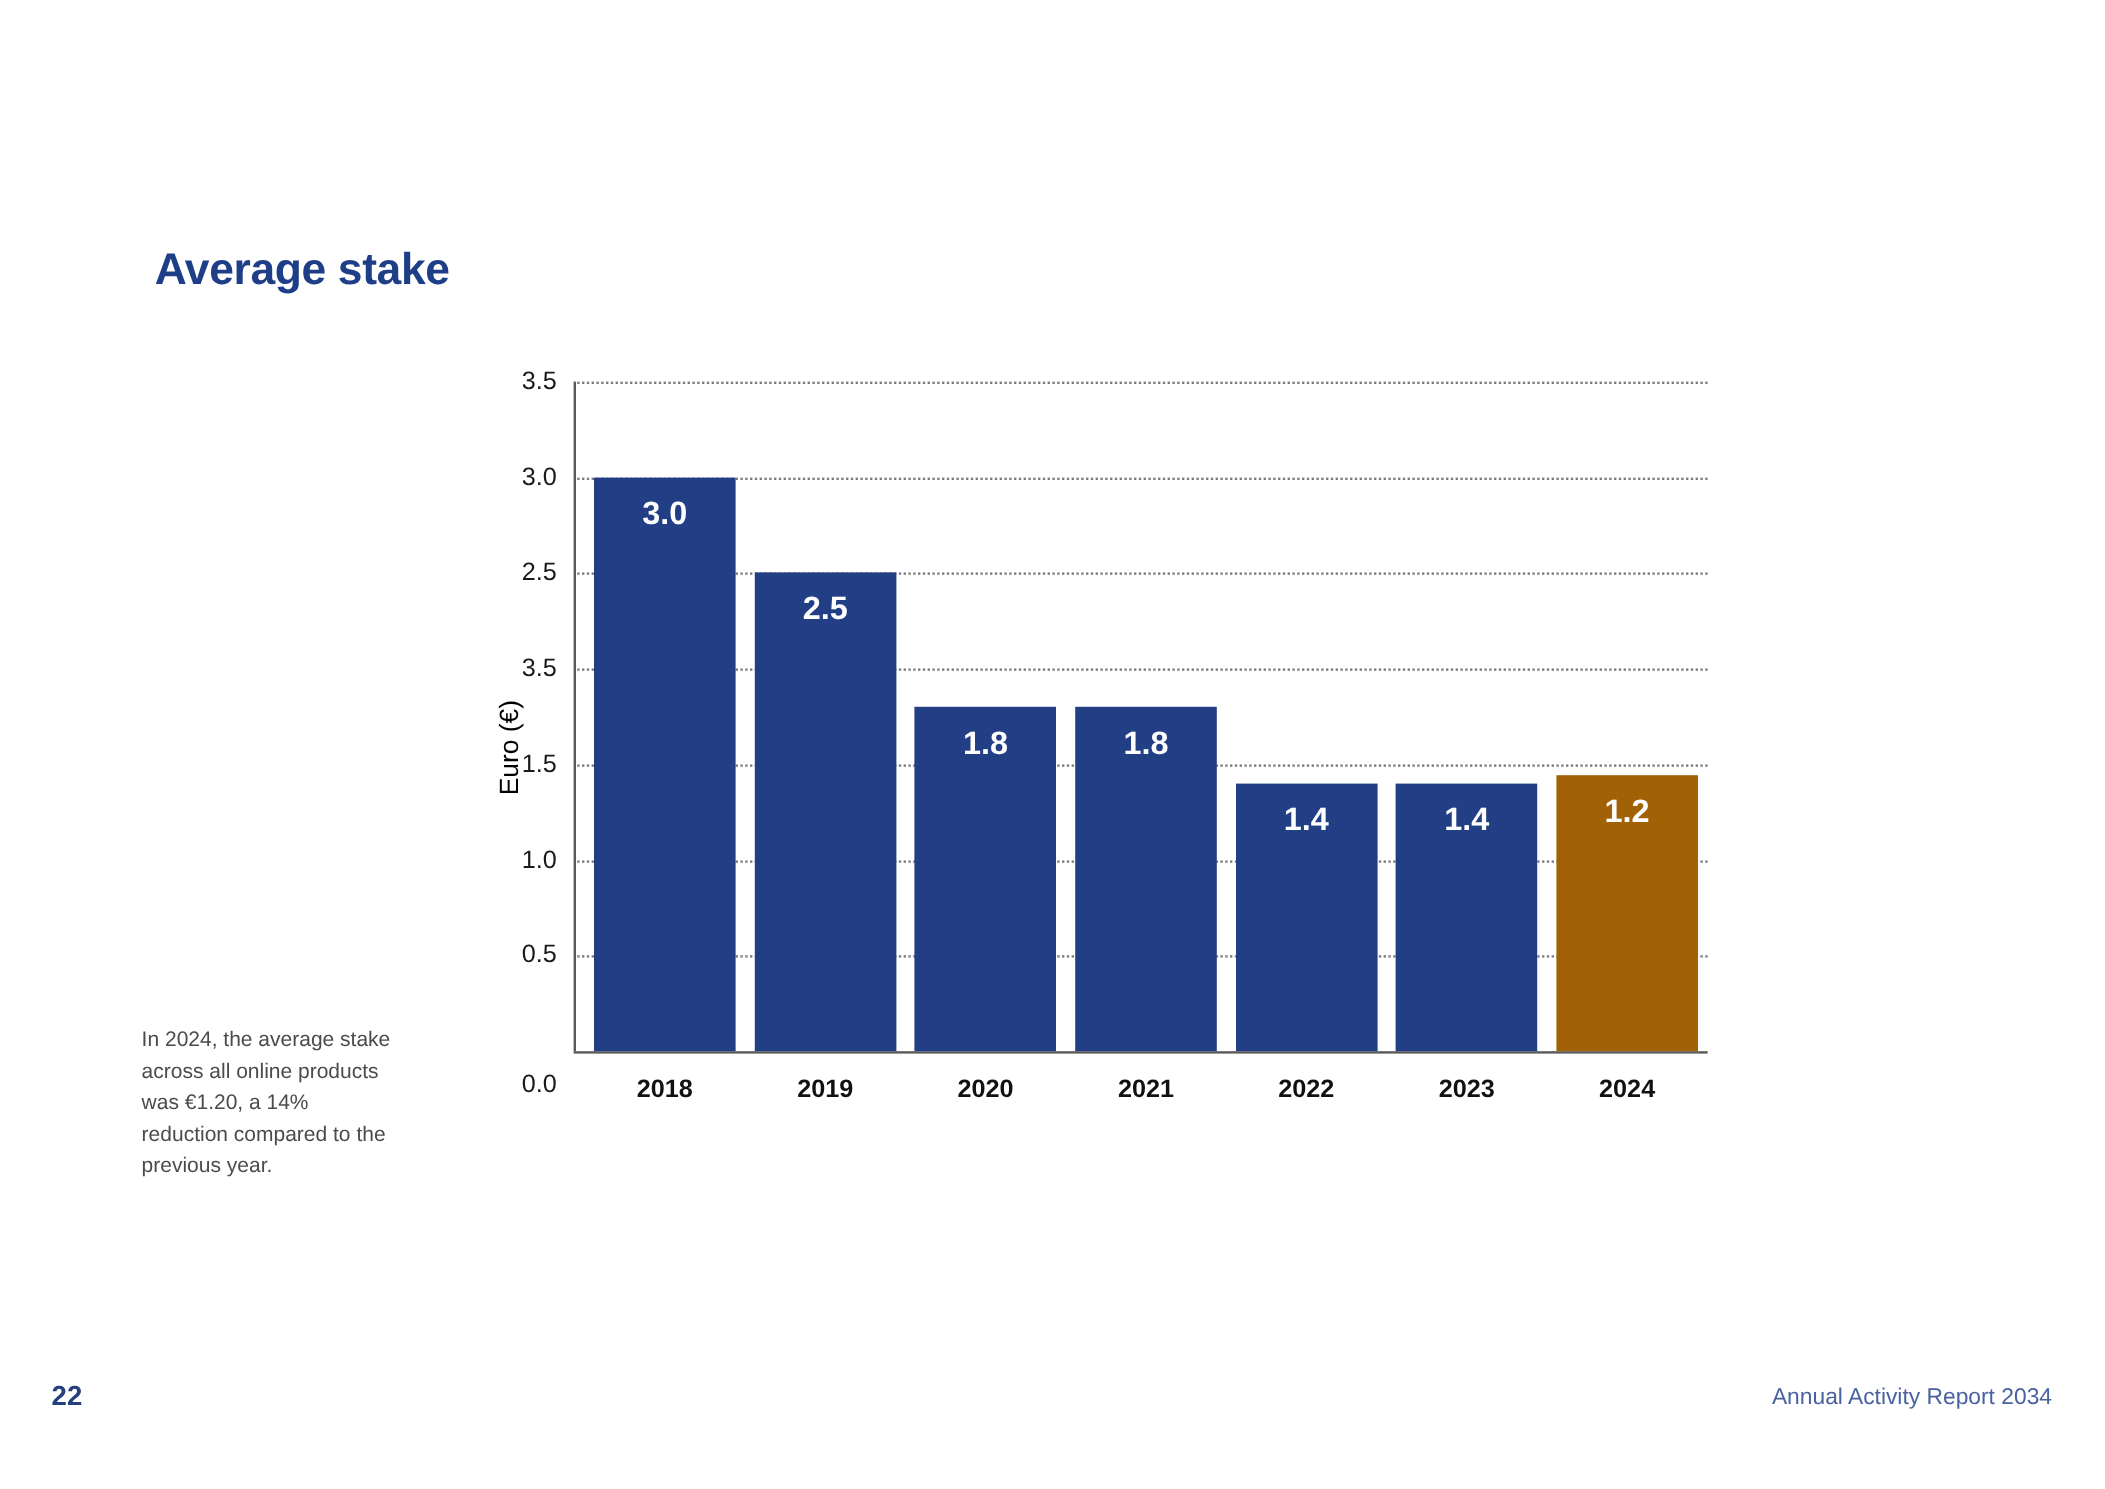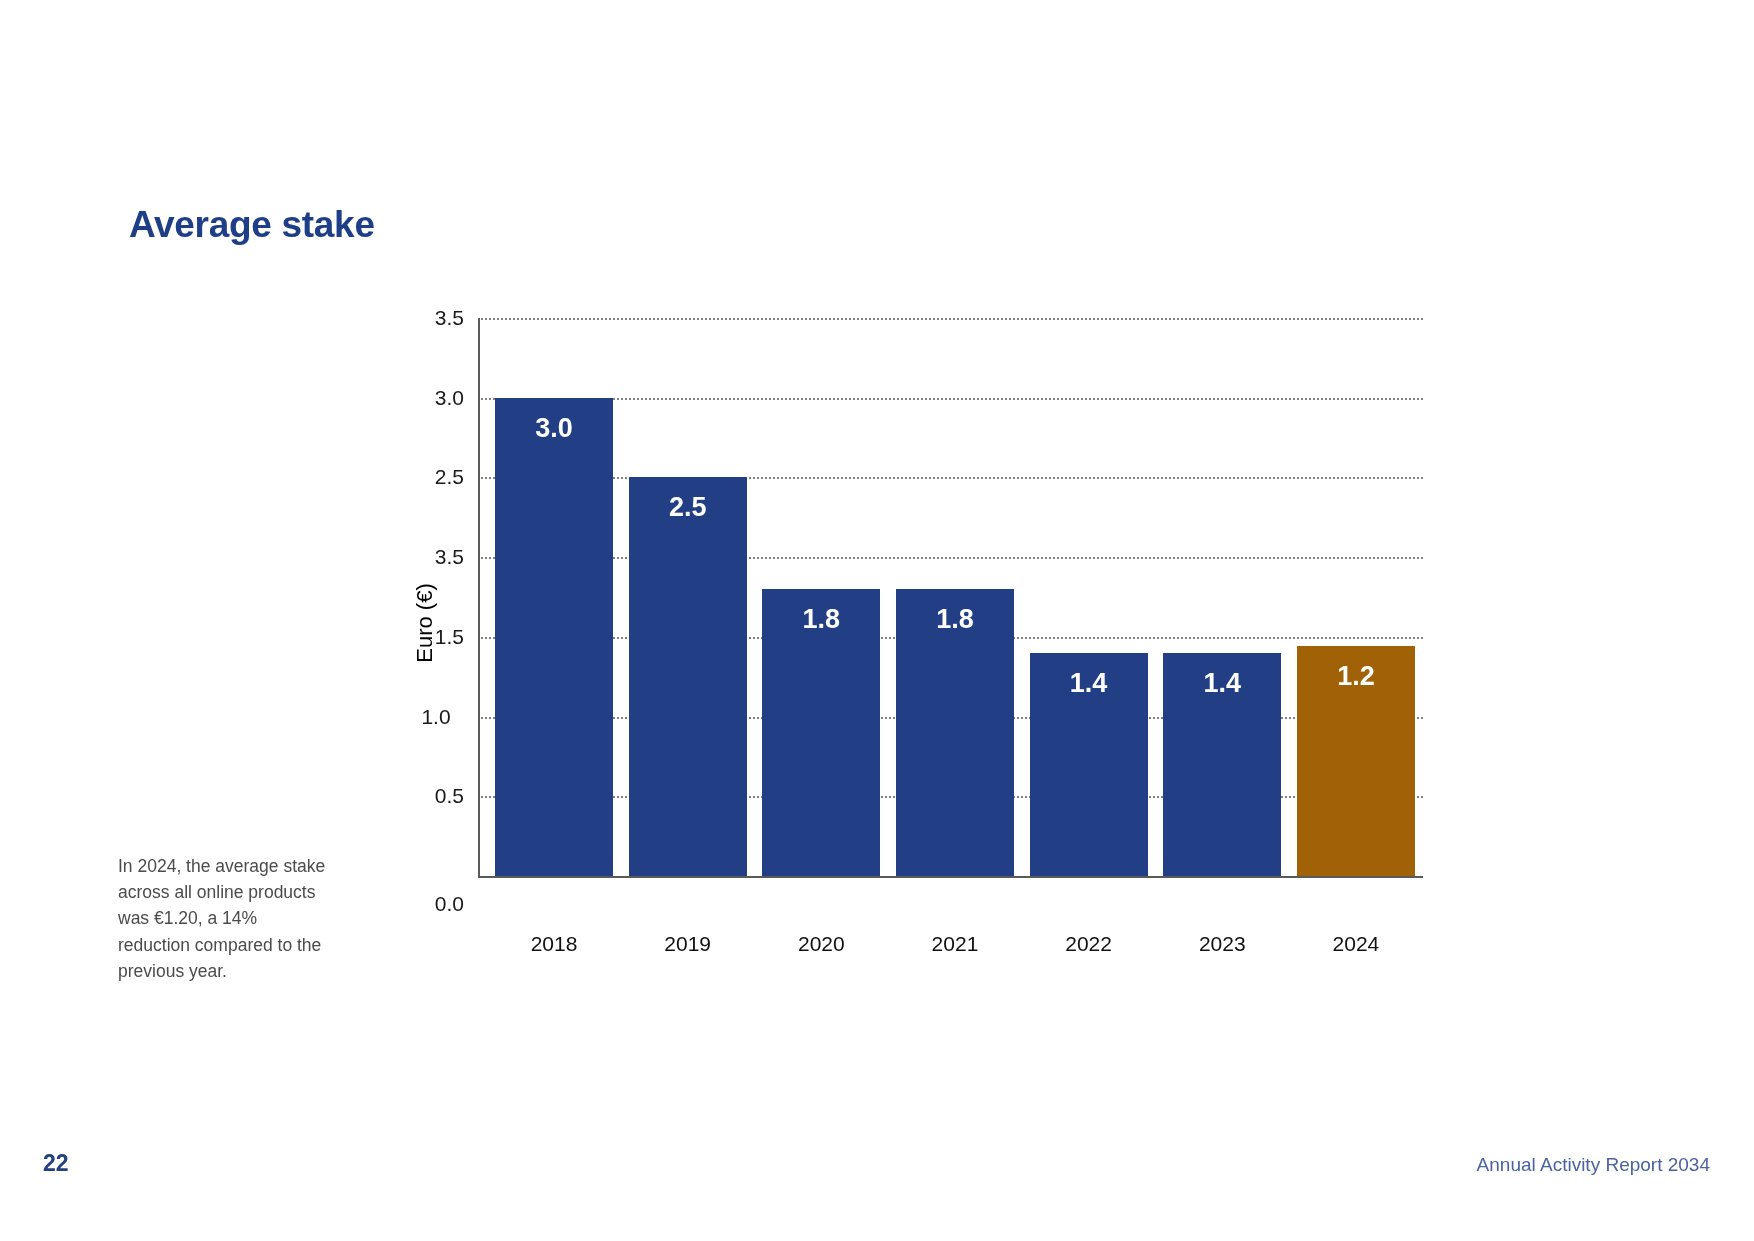--- a/index.html
+++ b/index.html
@@ -156,23 +156,22 @@
     font-size: 27px;
     font-weight: bold;
   }
   .bar-cat {
     position: absolute;
     left: -12px;
     right: -12px;
     top: 578px;
     text-align: center;
     font-size: 21px;
-    font-weight: normal;
+    font-weight: bold;
     color: #111111;
-    margin-top: 36px;
   }
 
   
   #footer-page-number {
     position: absolute;
     left: 43px;
     top: 1150px;
     font-size: 23px;
     font-weight: bold;
     color: #25407e;
@@ -193,21 +192,21 @@
 
 <p id="caption">In 2024, the average stake across all online products was €1.20, a 14% reduction compared to the previous year.</p>
 
 <div id="chart">
 
   <div id="y-axis-title">Euro (€)</div>
 
   <div id="y-ticks">
       <div class="ytick" style="top: 586px;">0.0</div>
       <div class="ytick" style="top: 478.286px;">0.5</div>
-      <div class="ytick" style="top: 398.571px; text-align: center;">1.0</div>
+      <div class="ytick" style="top: 398.571px;">1.0</div>
       <div class="ytick" style="top: 318.857px;">1.5</div>
       <div class="ytick" style="top: 239.143px;">3.5</div>
       <div class="ytick" style="top: 159.429px;">2.5</div>
       <div class="ytick" style="top: 79.7143px;">3.0</div>
       <div class="ytick" style="top: 0px;">3.5</div>
     </div>
 
   <div id="plot">
     <div id="y-spine"></div>
     <div id="x-spine"></div>

